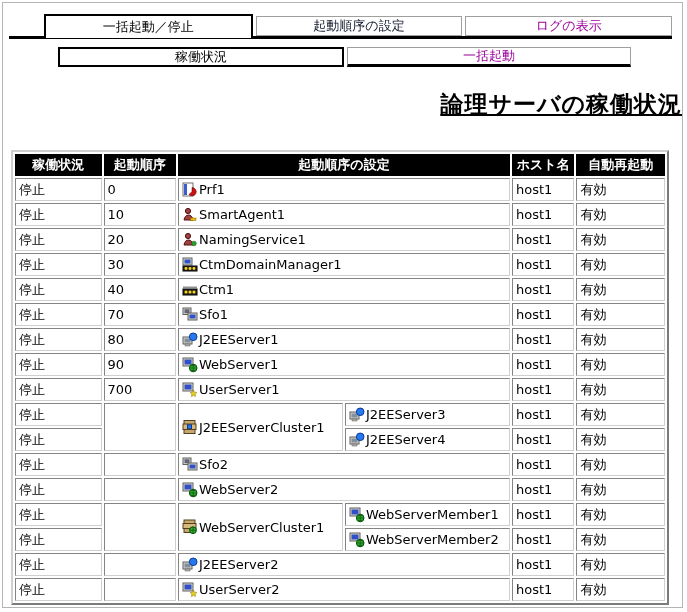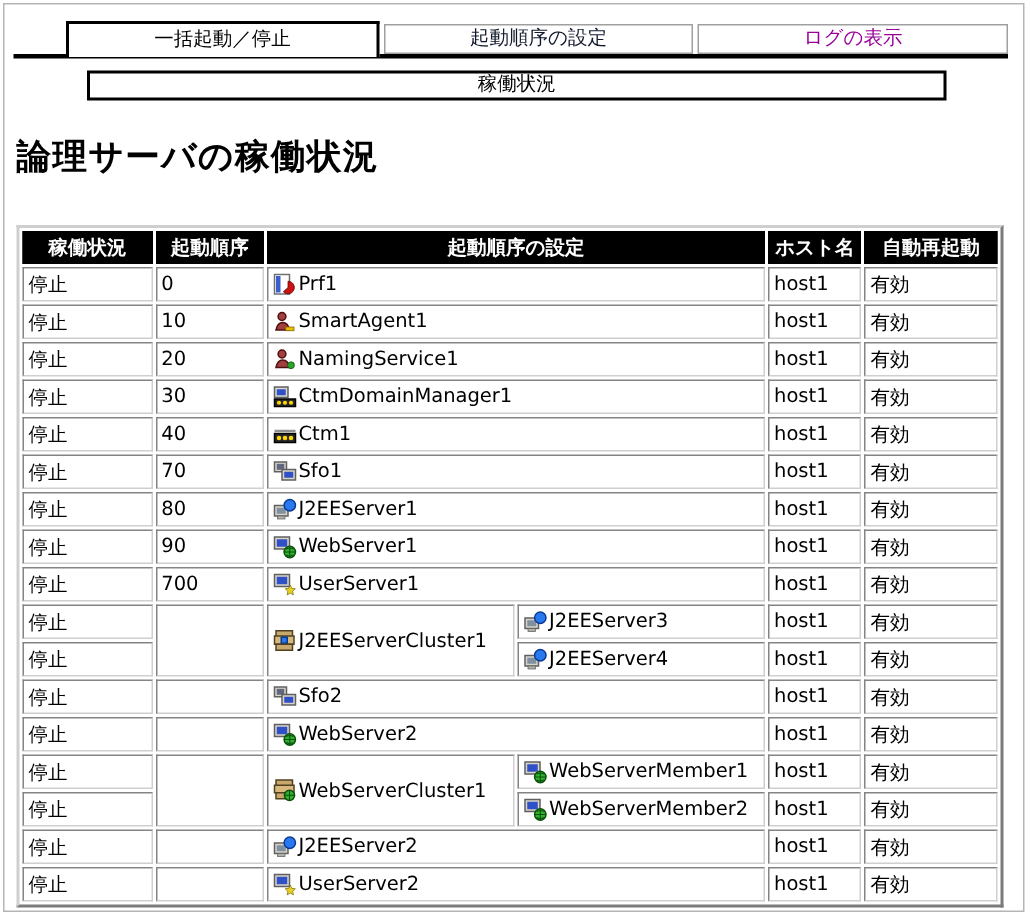--- a/index.html
+++ b/index.html
@@ -17,21 +17,21 @@
   .blue { color:#0f172a; }
   .magenta { color:#990099; }
 
   
   .subtabs { display:flex; margin:8px 0 0 55px; width:576px; }
   .subtab { flex:1; text-align:center; font-size:13px; margin-right:3px; cursor:pointer; background:#fff; }
   .subtab.active { border:2px solid #000; height:20px; line-height:16px; color:#000; }
   .subtab.plain { border:1px solid #9f9f9f; border-bottom:3px solid #000; height:20px; line-height:15px; }
 
   
-  h1.title { margin:22px 0 0 8px; font-size:23px; font-weight:bold; color:#000; letter-spacing:1px; }
+  h1.title { margin:22px 0 0 20px; font-size:23px; font-weight:bold; text-decoration:underline; color:#000; letter-spacing:1px;text-align:right; }
 
   
   table.status { margin:30px 0 0 8px; border-collapse:separate; border-spacing:2px; border:2px outset #cfcfcf; table-layout:fixed; width:658px; font-size:13px; }
   th { background:#000; color:#fff; font-weight:bold; text-align:center; padding:1px 2px; height:19px; border:1px solid #000; white-space:nowrap; overflow:hidden; }
   td { border:1px solid; border-color:#848484 #cfcfcf #cfcfcf #848484; padding:1px 2px 1px 3px; height:23px; vertical-align:middle; white-space:nowrap; overflow:hidden; color:#000; background:#fff; }
   td .ic { display:inline-block; width:16px; height:16px; vertical-align:middle; margin-right:1px; }
   td .ic svg { display:block; }
   td span.txt { vertical-align:middle;margin-top:46px; }
 </style>
 </head>
@@ -42,20 +42,21 @@
   <div class="maintabs">
     <div class="baseline"></div>
     <div class="spacer"></div>
     <div class="maintab active">一括起動／停止</div>
     <div class="maintab plain blue">起動順序の設定</div>
     <div class="maintab plain magenta">ログの表示</div>
   </div>
 
   <div class="subtabs">
     <div class="subtab active">稼働状況</div>
+    <div class="subtab plain magenta">一括起動</div>
   </div>
 
   <h1 class="title">論理サーバの稼働状況</h1>
 
   <table class="status">
     <colgroup>
       <col style="width:86px">
         <col style="width:72px">
         <col style="width:164px">
         <col style="width:164px">

